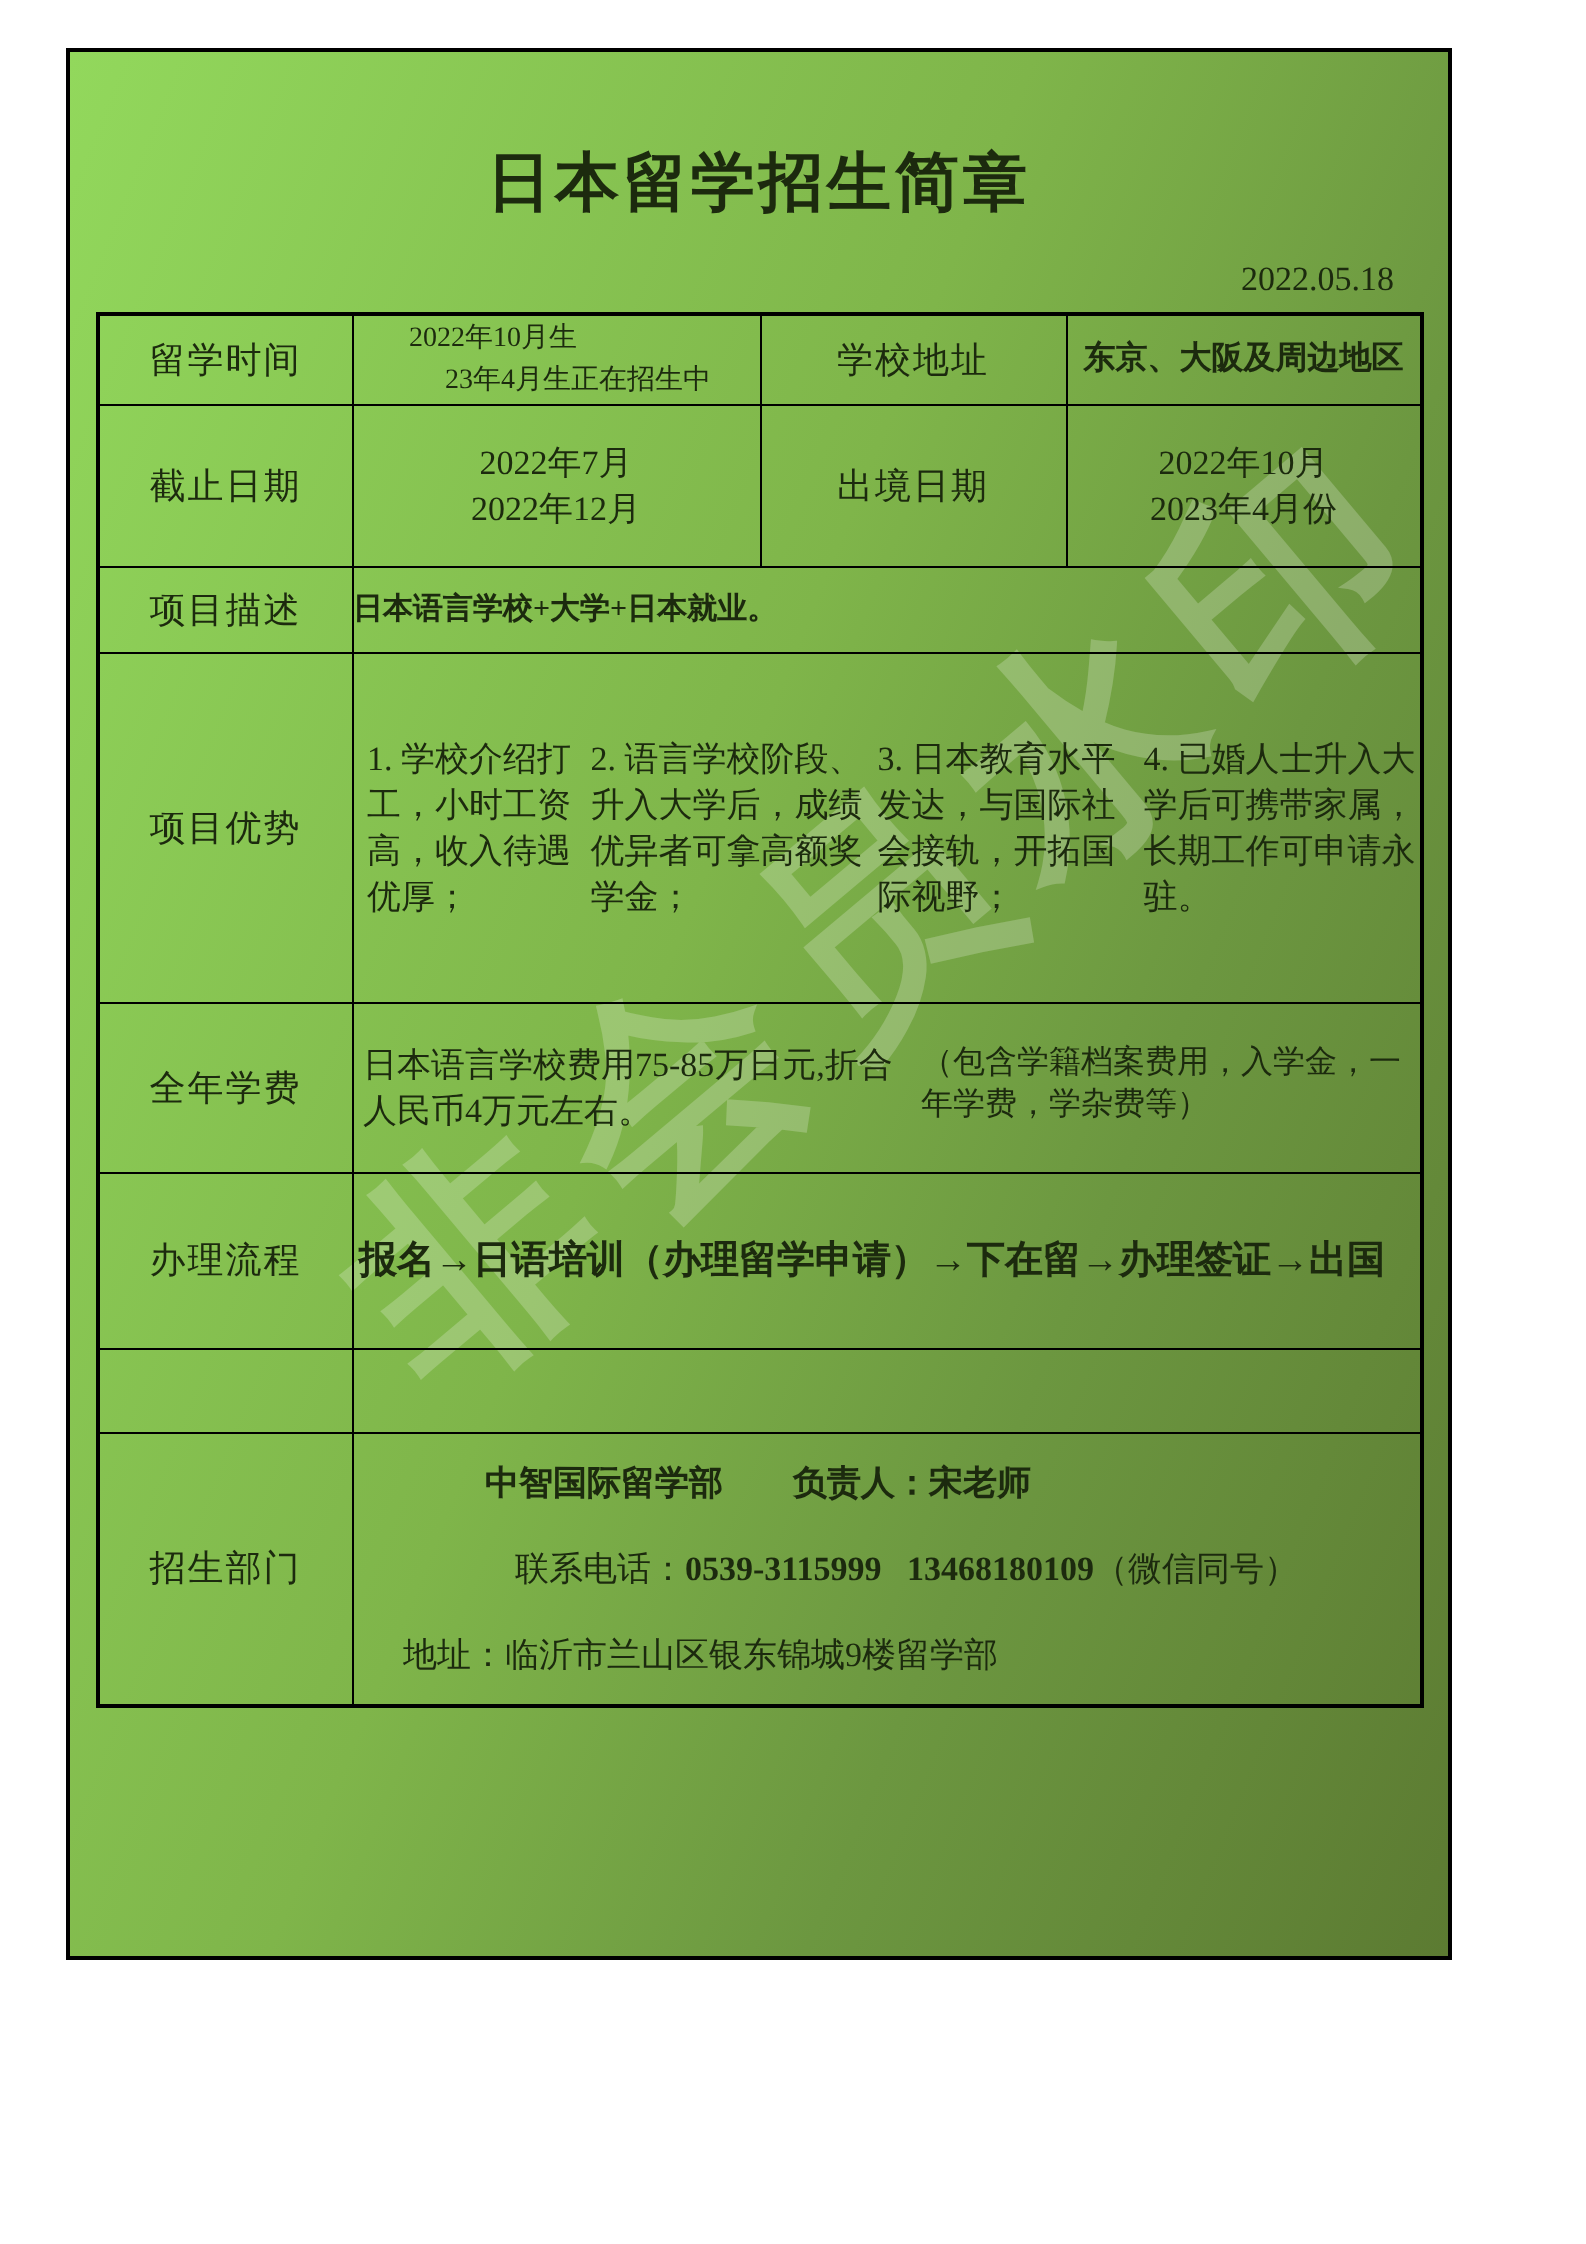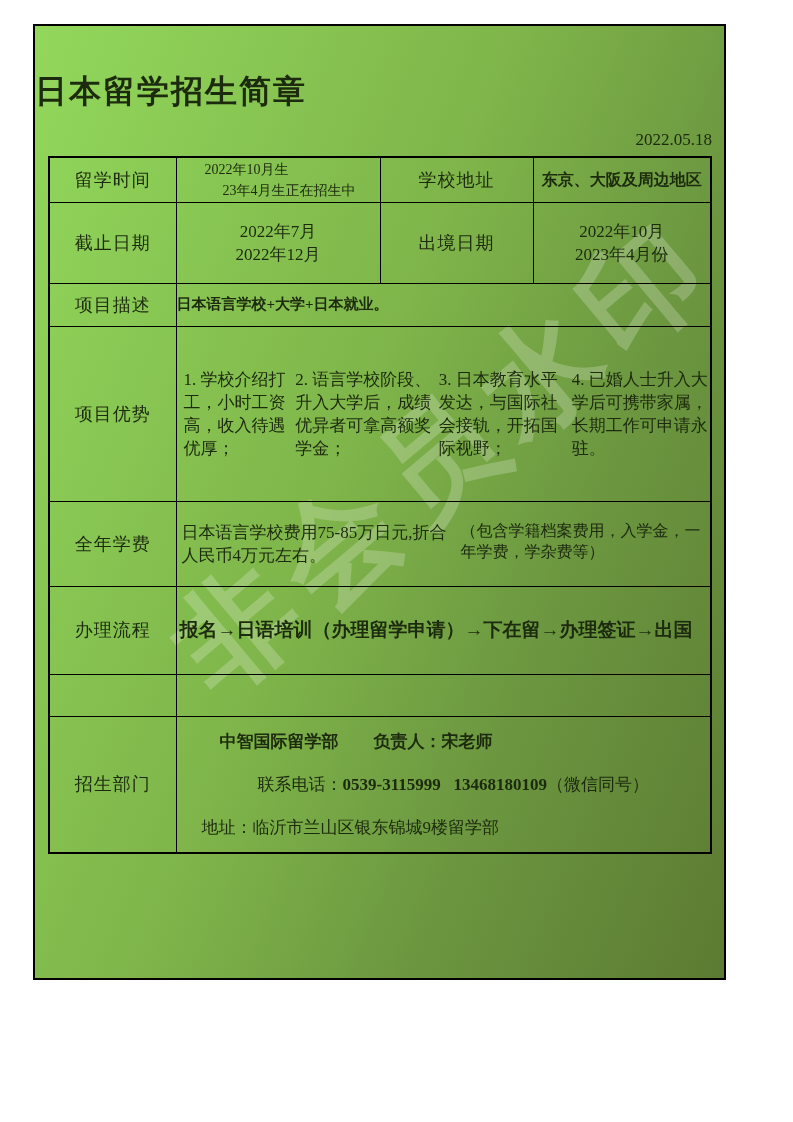--- a/index.html
+++ b/index.html
@@ -8,25 +8,25 @@
     font-family:"Liberation Serif","DejaVu Serif",serif;
     color:#1c2a0e;
   }
   .frame{
     position:absolute;left:33px;top:24px;width:693px;height:956px;
     box-sizing:border-box;border:2px solid #000;
     background:linear-gradient(112deg,#92d85c 0%,#7fb54a 45%,#6c9740 70%,#5c7b32 100%);
     overflow:hidden;
   }
   .title{
-    margin-top:44px;text-align:left;font-size:32px;font-weight:bold;
+    margin-top:44px;text-align:center;font-size:32px;font-weight:bold;
     letter-spacing:2px;
   }
   .date{
-    margin-top:16px;text-align:right;padding-right:12px;font-size:17px;
+    margin-top:16px;text-align:right;padding-right:27px;font-size:17px;
   }
   .watermark{
     position:absolute;left:60px;top:350px;width:700px;
     font-size:118px;font-weight:bold;letter-spacing:14px;white-space:nowrap;
     color:rgba(255,255,255,0.22);
     transform:rotate(-40deg);transform-origin:50% 50%;
     pointer-events:none;text-align:center;
   }
   table.main{
     position:absolute;left:13px;top:130px;width:662px;
@@ -44,21 +44,21 @@
   .ctr{text-align:center;}
   .twoline{display:flex;flex-direction:column;justify-content:space-between;height:100%;box-sizing:border-box;font-size:17px;}
   .twoline.ctr div{text-align:center;}
   .desc{font-weight:bold;font-size:15px;}
   .advcell{display:flex;flex-direction:row;justify-content:space-around;height:100%;box-sizing:border-box;padding-left:7px;font-size:17px;}
   .feecell{display:flex;flex-direction:row;justify-content:flex-start;height:100%;box-sizing:border-box;font-size:17px;}
   .feecell .l1{padding-left:5px;}
   .feecell .l2{padding-left:13px;font-size:16px;}
   .proc{font-weight:bold;font-size:19px;padding-left:3px;}
   .deptcell{display:flex;flex-direction:column;justify-content:space-around;height:100%;box-sizing:border-box;font-size:17px;}
-  .dept-line1{padding-left:43px;font-weight:bold;}
+  .dept-line1{padding-left:66px;font-weight:bold;}
   .dept-line1 .gap{display:inline-block;width:35px;}
   .dept-line2{padding-left:30px;white-space:pre-wrap;}
   .dept-line3{padding-left:25px;}
 </style>
 </head>
 <body>
 
 <div class="frame">
   <div class="title">日本留学招生简章</div>
   <div class="date">2022.05.18</div>

